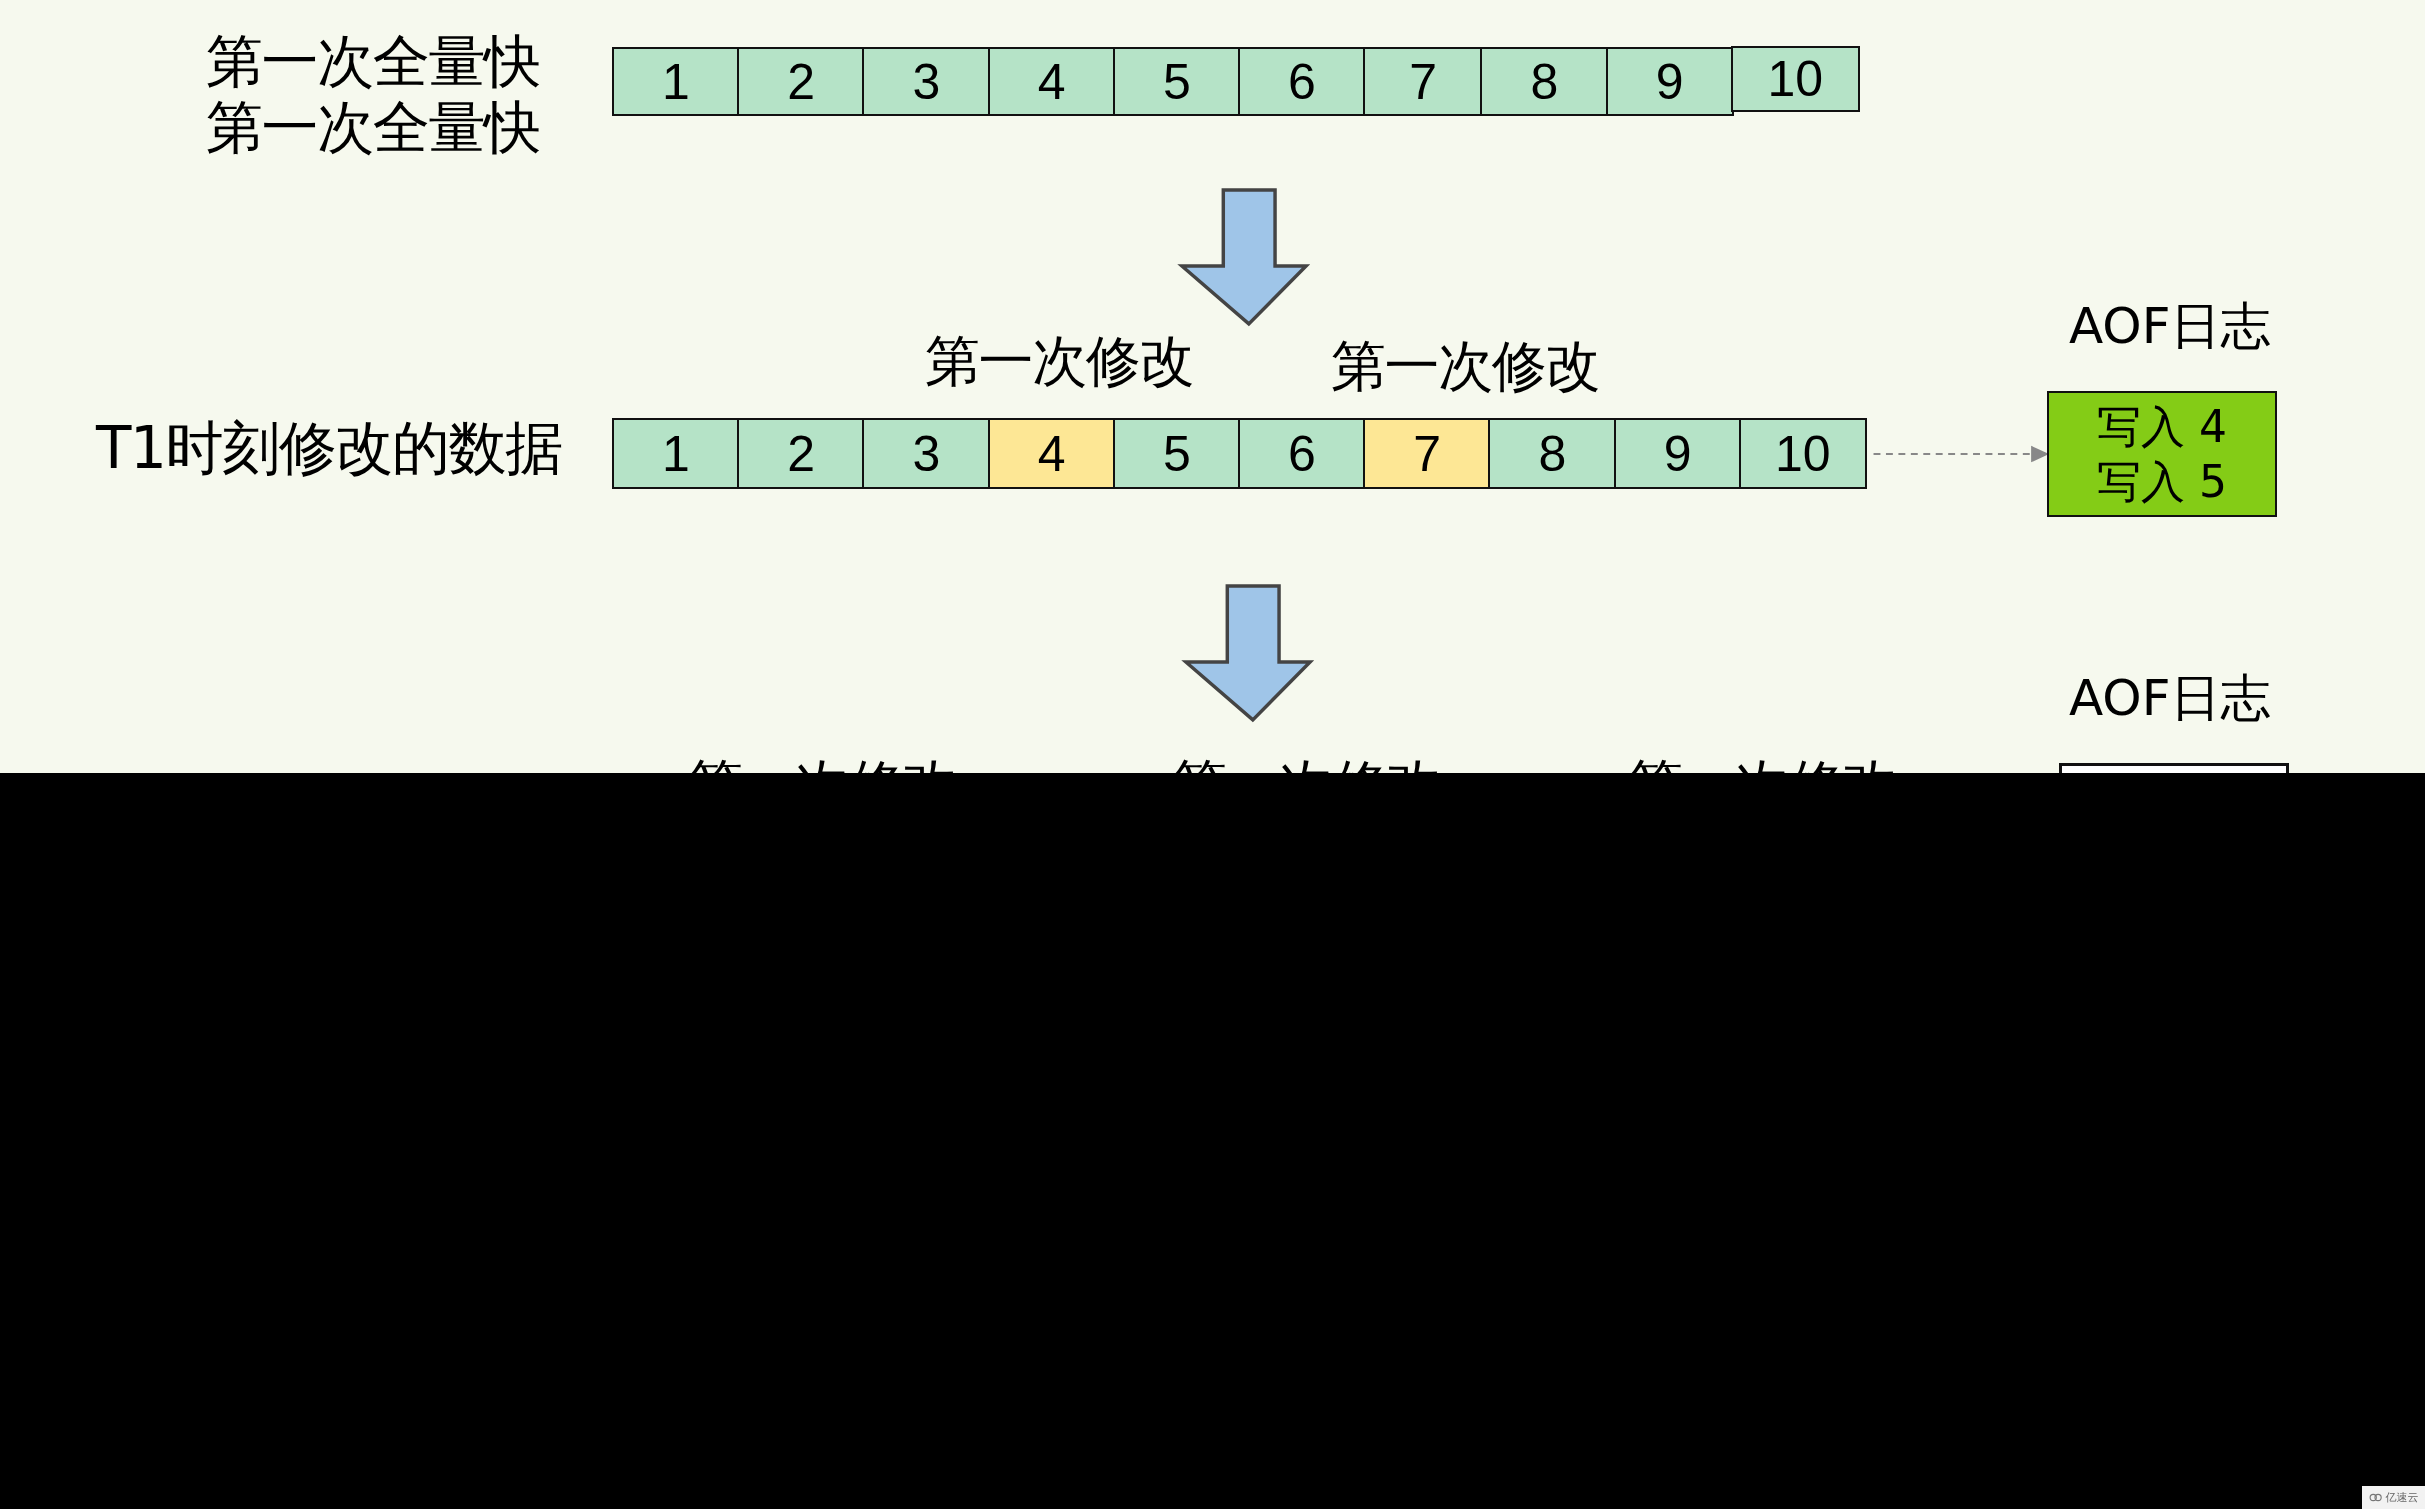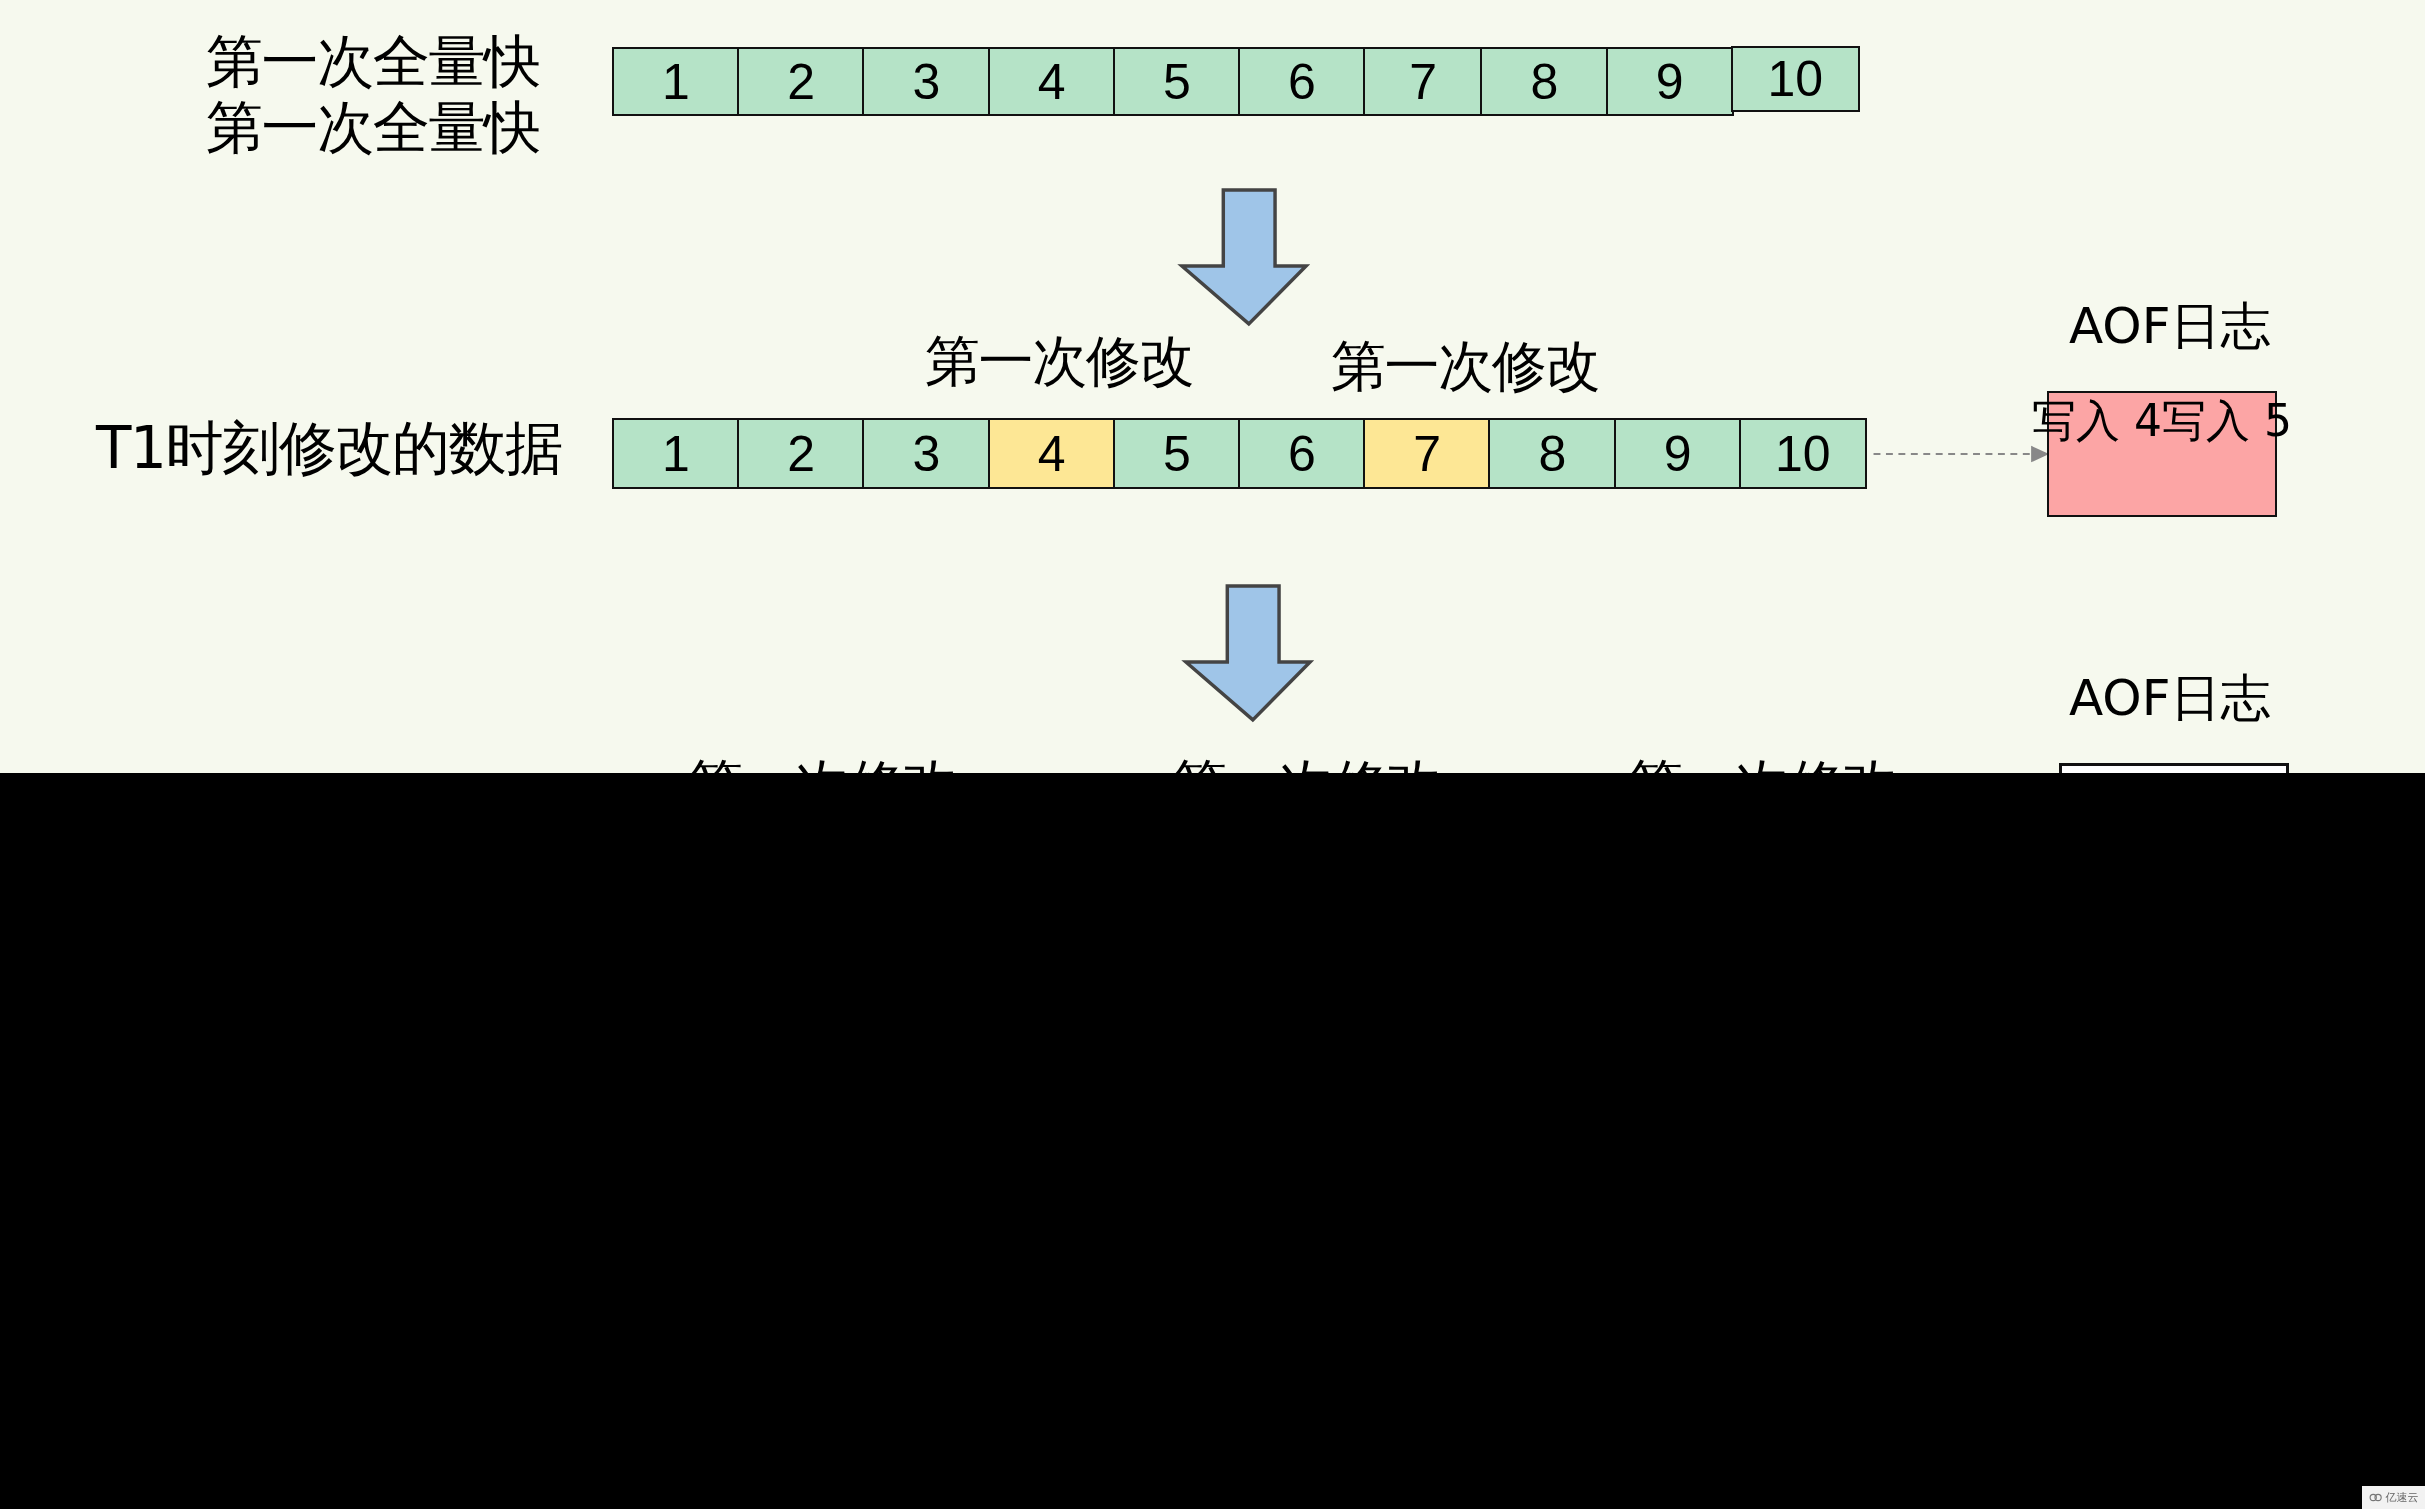--- a/index.html
+++ b/index.html
@@ -6,21 +6,21 @@
   body { width:2426px; height:1509px; position:relative; overflow:hidden; background:#000; font-family:"DejaVu Sans", "Liberation Sans", sans-serif; }
   .canvas { position:absolute; left:0; top:0; width:2426px; height:773px; background:#f6f9ee; overflow:hidden; }
   .black { position:absolute; left:0; top:773px; width:2426px; height:736px; background:#000; }
   .label { position:absolute; color:#000; font-size:57px; line-height:66px; white-space:nowrap; letter-spacing:-1.4px; }
   .row { position:absolute; display:flex; }
   .cell { box-sizing:border-box; border:2.8px solid #111; margin-left:-2.8px; display:flex; align-items:center; justify-content:center; font-size:50px; color:#000; font-family:"Liberation Sans", sans-serif; }
   .cell:first-child { margin-left:0; }
   .green { background:#b5e3c7; }
   .yellow { background:#fde795; }
   .aof-title { position:absolute; font-size:50px; line-height:55px; color:#000; white-space:nowrap;text-align:center; }
-  .aof-box { position:absolute; box-sizing:border-box; border:2.8px solid #111; background:#fca5a5; display:flex; flex-direction:row; justify-content:center; }
+  .aof-box { position:absolute; box-sizing:border-box; border:2.8px solid #111; background:#84cc16; display:flex; flex-direction:column; align-items:center; justify-content:center; }
   .aof-line { font-size:44px; line-height:55px; color:#000; white-space:nowrap; }
   .arrow { position:absolute; }
   .watermark { position:absolute; right:0; bottom:0; width:64px; height:23.5px; background:#f2f2f2; display:flex; align-items:center; justify-content:center; font-size:11px; color:#666; gap:2.1px; }
   .partial-clip { position:absolute; overflow:hidden; height:16.6px; }
   .partial-clip .label { position:relative; }
 </style>
 </head>
 <body>
 
 <div class="canvas">

